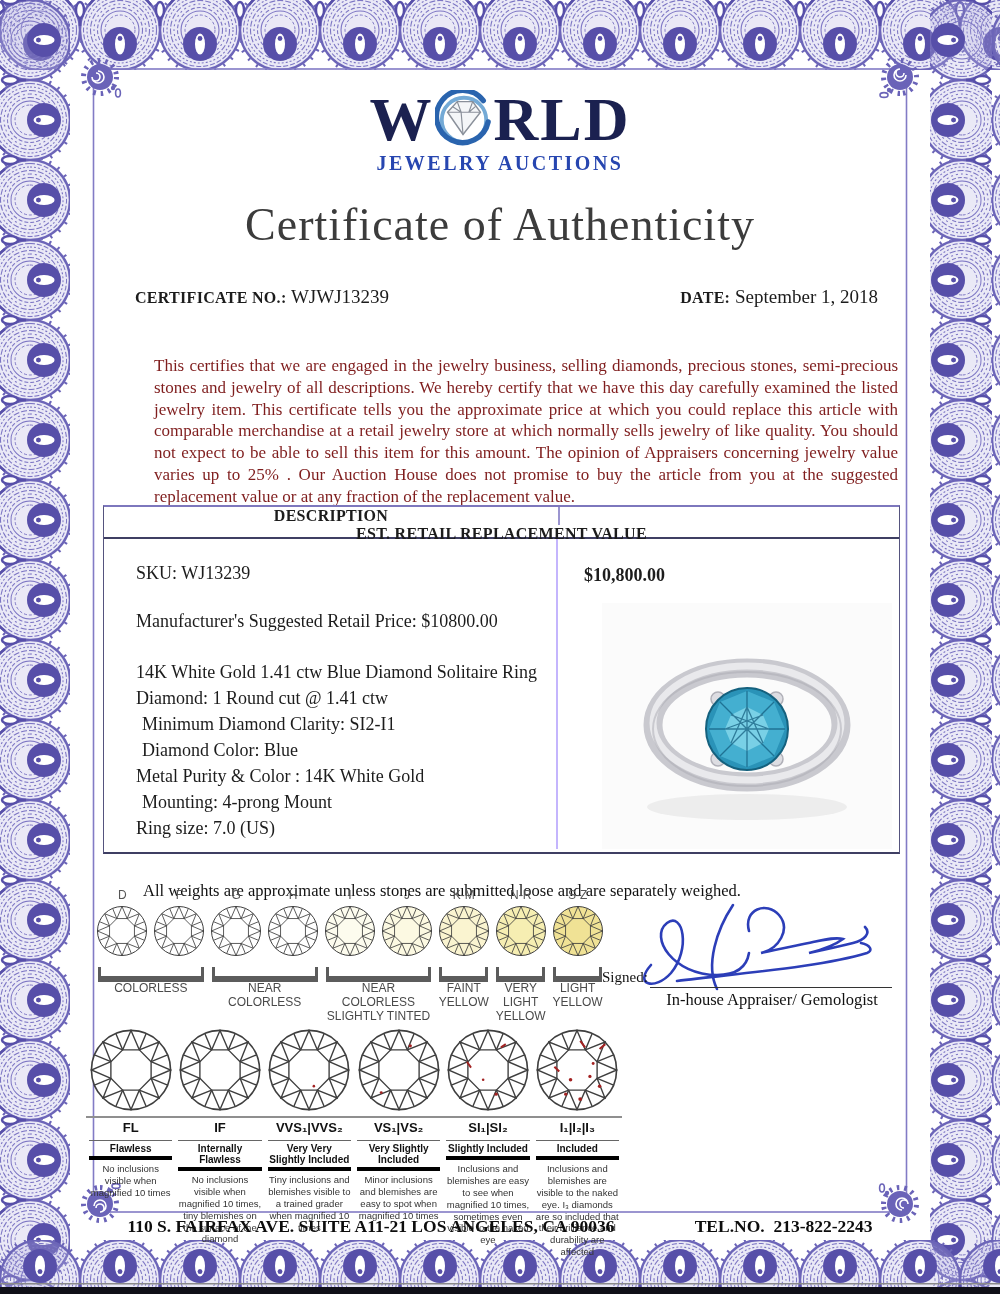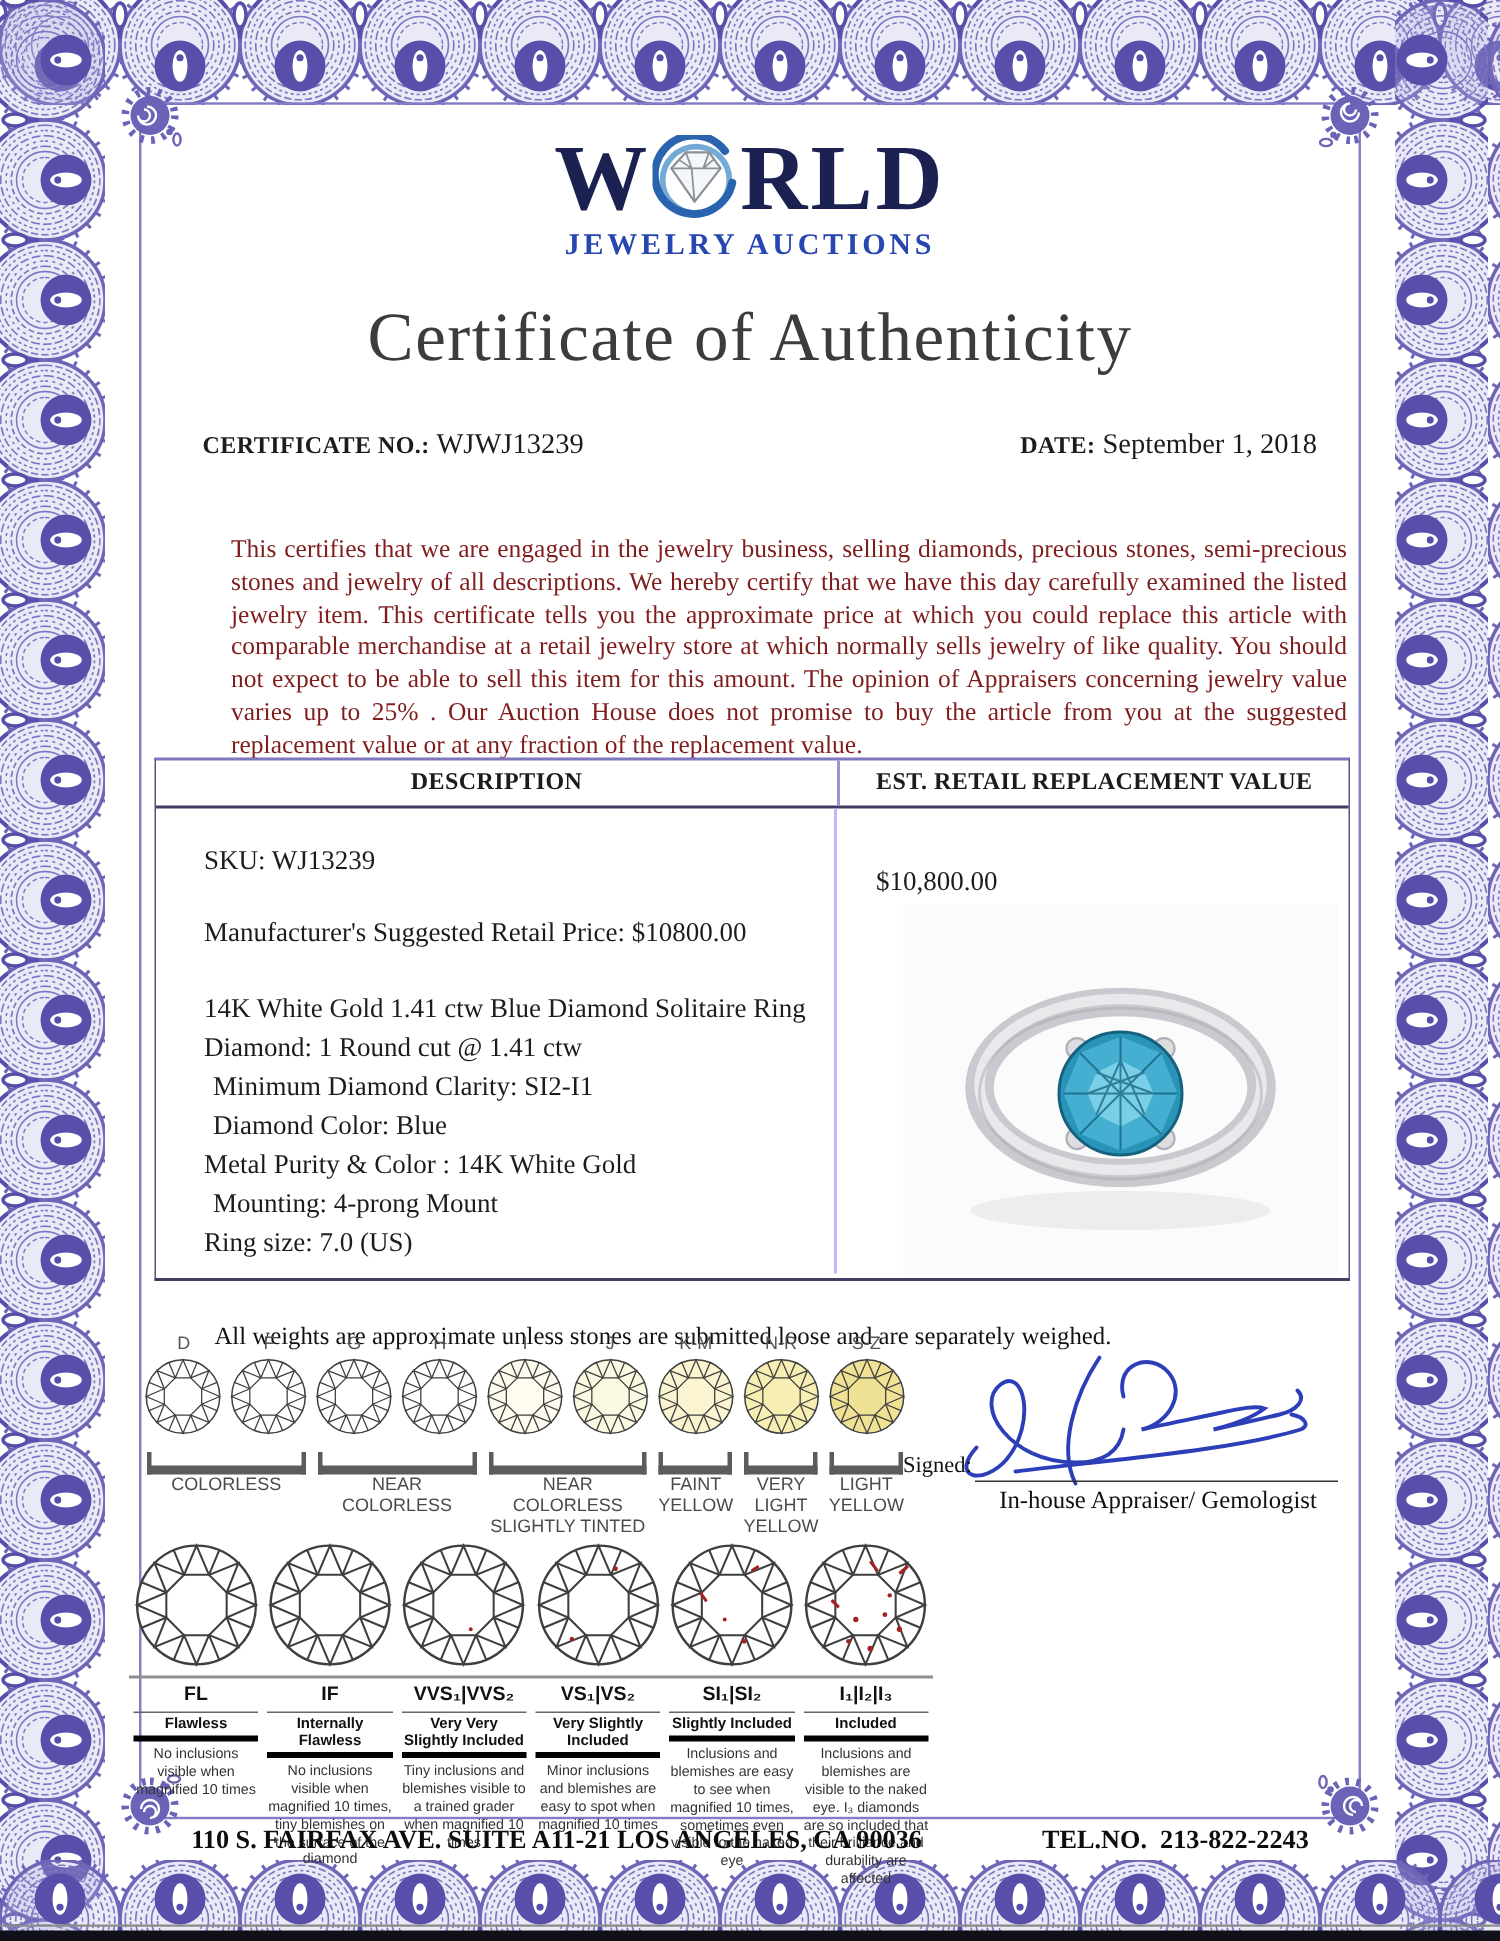--- a/index.html
+++ b/index.html
@@ -19,31 +19,31 @@
          font-size:46px;font-weight:400;color:#3c3c3c;letter-spacing:1px;}
 
   .meta{position:absolute;top:286px;left:135px;right:122px;display:flex;justify-content:space-between;font-size:19px;}
   .meta .lbl{font-weight:700;font-size:16px;letter-spacing:.3px;}
 
   .paragraph{position:absolute;top:338px;left:135px;width:744px;font-size:17px;line-height:1.28;text-align:justify;color:#7f1d1d;margin-left:19px;}
 
   .vtable{position:absolute;top:505px;left:103px;width:795px;height:345px;
           border-top:2px solid #7d77bd;border-bottom:2px solid #3f3f63;
           border-left:1.5px solid #55547e;border-right:1.5px solid #55547e;}
-  .vthead{display:flex;height:30px;border-bottom:2.5px solid #3f3f63;}
+  .vthead{display:flex;height:30px;border-bottom:2.5px solid #3f3f63;flex-direction:column;}
   .vth{font-weight:700;font-size:16px;display:flex;align-items:center;justify-content:center;letter-spacing:.3px;}
   .vth1{width:454px;border-right:2px solid #9b95d0;}
   .vth2{flex:1;}
   .vtbody{display:flex;height:310px;}
   .vtd1{width:454px;border-right:2px solid #c4b5fd;padding:24px 8px 0 32px;box-sizing:border-box;font-size:18px;}
   .vtd1 .sku{margin:0 0 27px 0;}
   .vtd1 .msrp{margin:0 0 27px 0;}
   .details div{line-height:26px;}
   .details div:nth-child(3),.details div:nth-child(4),.details div:nth-child(6){padding-left:6px;}
-  .vtd2{flex:1;position:relative;padding:38px 0 0 26px;box-sizing:border-box;font-size:18px;}
+  .vtd2{flex:1;position:relative;padding:26px 0 0 26px;box-sizing:border-box;font-size:18px;font-weight:bold;}
   .ring-photo{position:absolute;left:44px;top:64px;width:290px;height:246px;}
 
   .weights{position:absolute;top:864px;left:143px;font-size:16.5px;color:#111;}
 
   .color-chart{position:absolute;top:888px;left:94px;width:512px;font-family:"Liberation Sans",sans-serif;}
   .cc-row{display:flex;}
   .cc-col{flex:1;text-align:center;}
   .cc-grade{font-size:12px;color:#555;margin-bottom:3px;}
   .cc-circle{width:52px;height:52px;}
   .cc-brackets{display:flex;margin-top:6px;}

